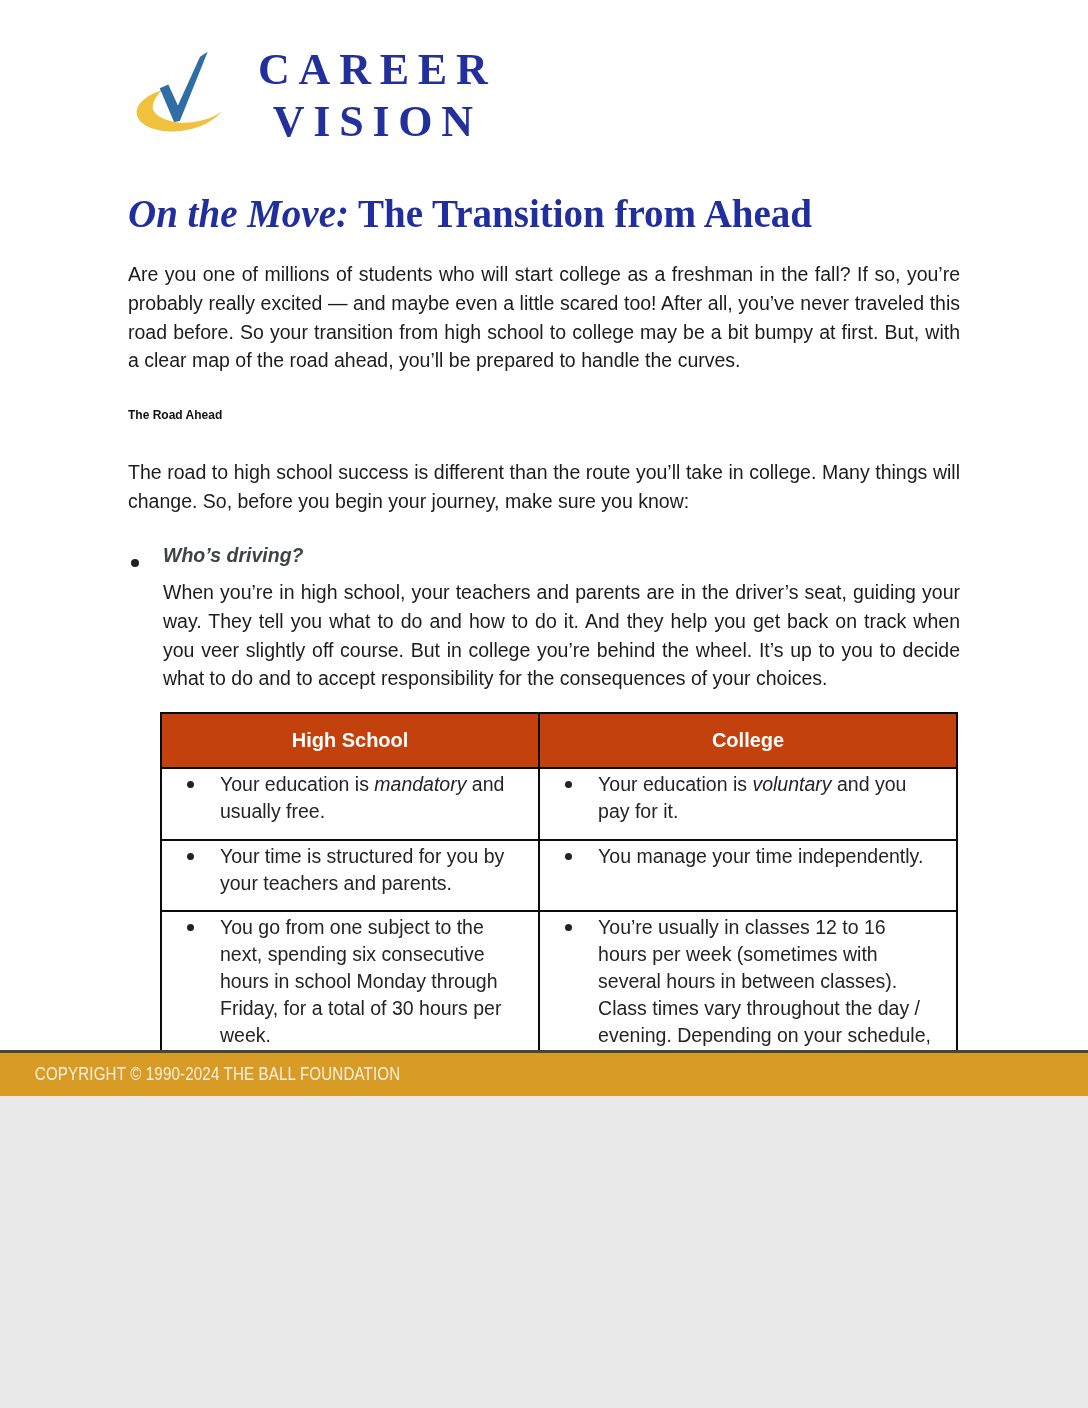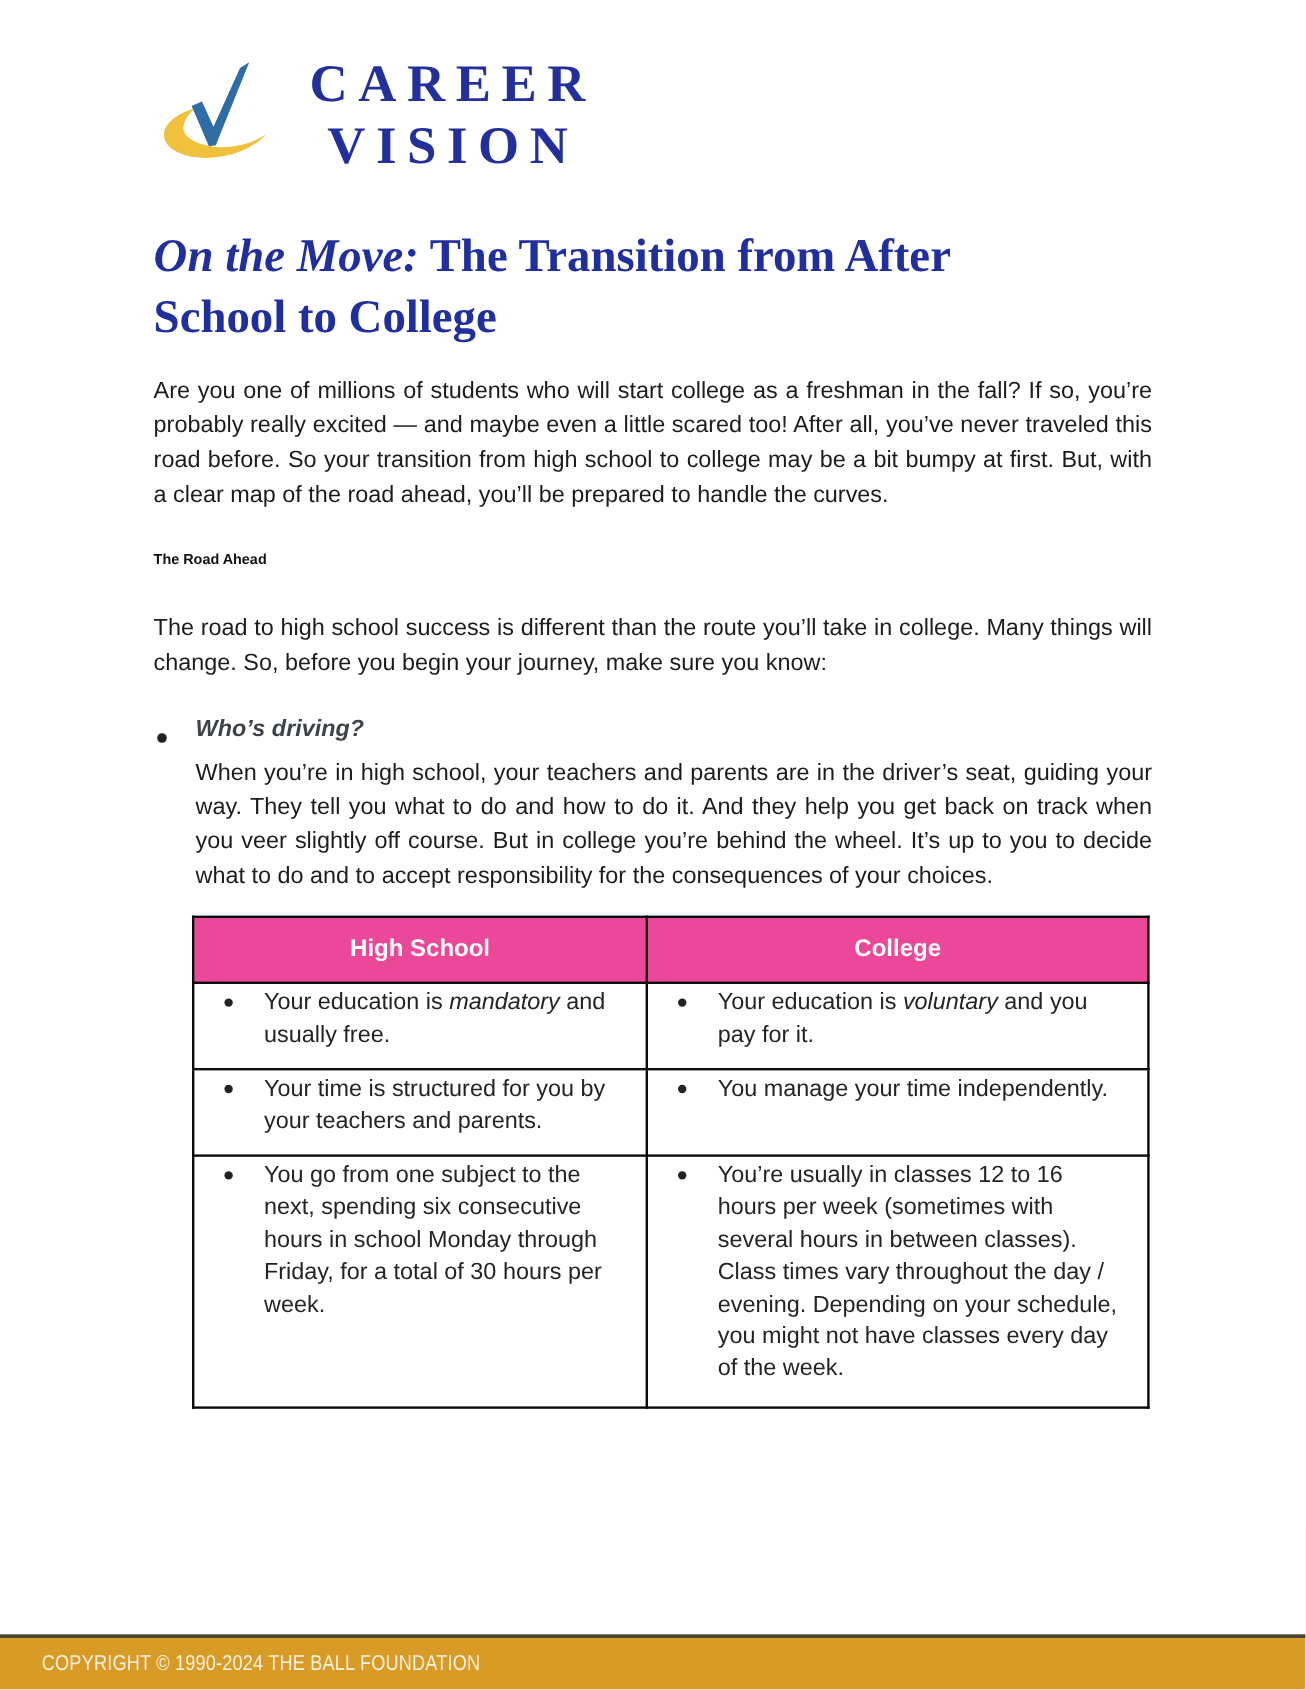--- a/index.html
+++ b/index.html
@@ -1,20 +1,20 @@
 <!DOCTYPE html>
 <html><head>
 <meta charset="utf-8">
 <style>
   * { margin: 0; padding: 0; box-sizing: border-box; }
   html, body { background: #e8e8e8; }
   .page {
     position: relative;
     width: 1088px;
-    height: 1408px;
+    height: 1096px;
     margin: 0 auto;
     background: #ffffff;
     overflow: hidden;
     font-family: "Liberation Sans", sans-serif;
     color: #1f1f1f;
   }
   .content {
     position: absolute;
     left: 128px;
     top: 0;
@@ -98,21 +98,21 @@
     margin-left: 32px;
     width: 798px;
     border-collapse: collapse;
     table-layout: fixed;
   }
   .hs-table th, .hs-table td {
     border: 2px solid #0b0b0b;
     vertical-align: top;
   }
   .hs-table th {
-    background: #ec4899;
+    background: #c2410c;
     color: #ffffff;
     font-size: 20px;
     font-weight: 700;
     text-align: center;
     padding: 15px 8px;
   }
   .col-hs { width: 47.5%; }
   .col-col { width: 52.5%; }
   .cell-bullet {
     display: flex;
@@ -167,22 +167,21 @@
           <path d="M33 44 L42 40 L52 62 L75 11 L83 6 L54 78 L48 79 Z" fill="#2F6DA4"></path>
         </svg>
       </div>
       <div class="logo-text">
         <div>CAREER</div>
         <div>VISION</div>
       </div>
     </div>
 
     <h1 class="doc-title">
-      <span class="ital">On the Move:</span><span> The Transition from After</span><br>
-      <span>School to College</span>
+      <span class="ital">On the Move:</span><span> The Transition from Ahead</span><br>
     </h1>
 
     <p class="para">Are you one of millions of students who will start college as a freshman in the fall? If so, you’re probably really excited — and maybe even a little scared too!  After all, you’ve never traveled this road before.  So your transition from high school to college may be a bit bumpy at first. But, with a clear map of the road ahead, you’ll be prepared to handle the curves.</p>
 
     <h2 class="section-heading">The Road Ahead</h2>
     <p class="para road-para">The road to high school success is different than the route you’ll take in college. Many things will change. So, before you begin your journey, make sure you know:</p>
 
     <div class="bullet-item">
       <span class="b-dot"></span>
       <span class="bullet-label">Who’s driving?</span>

